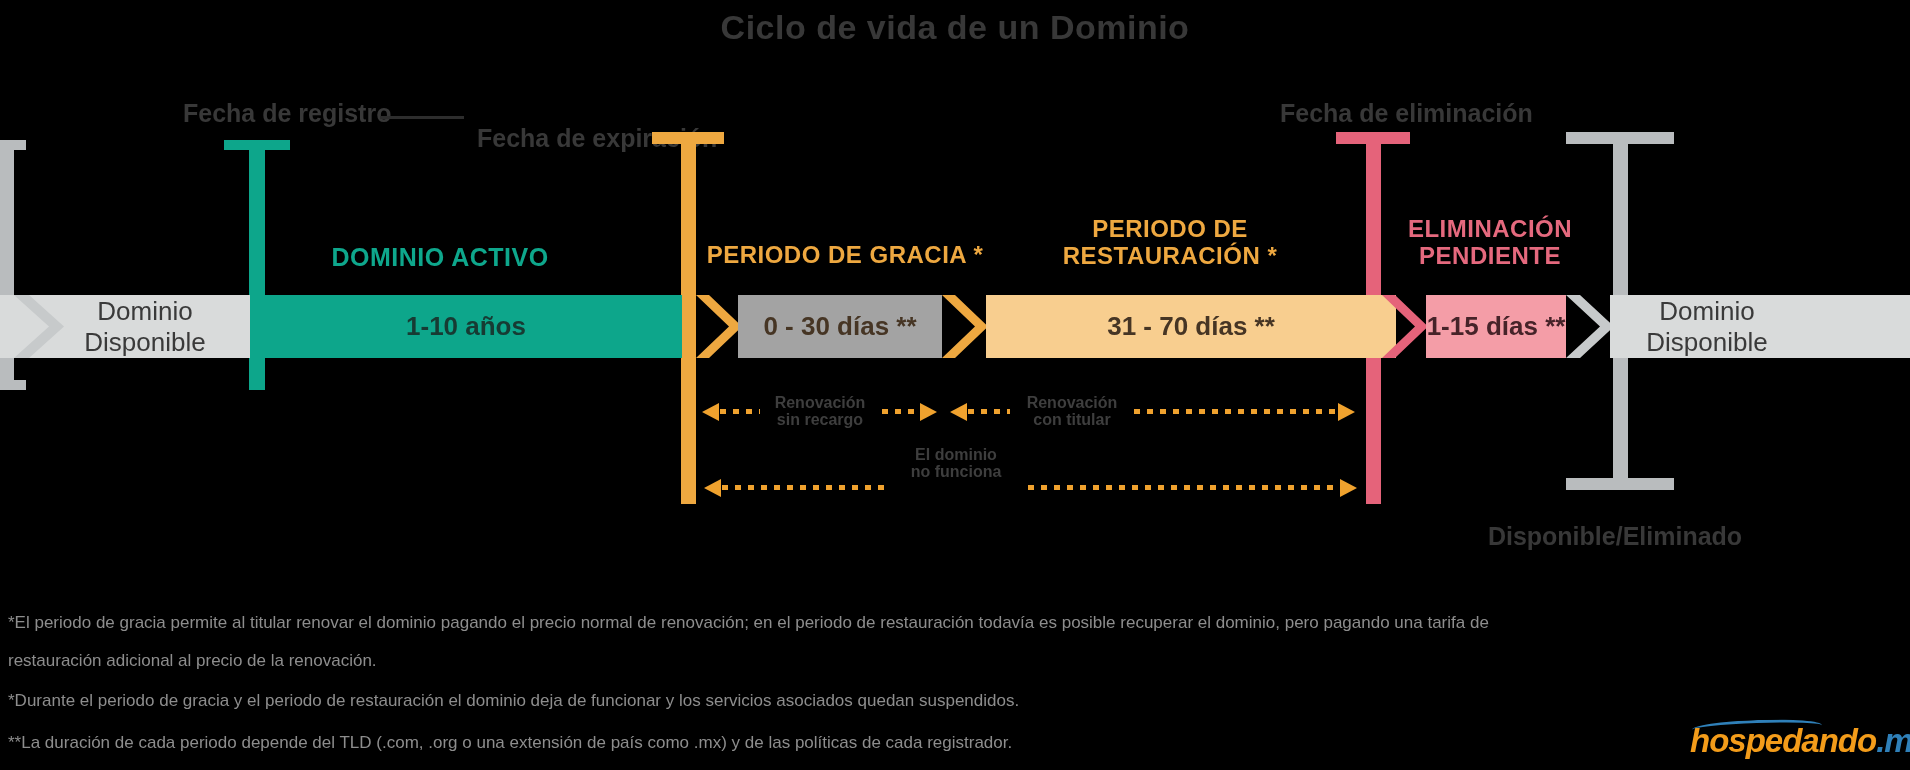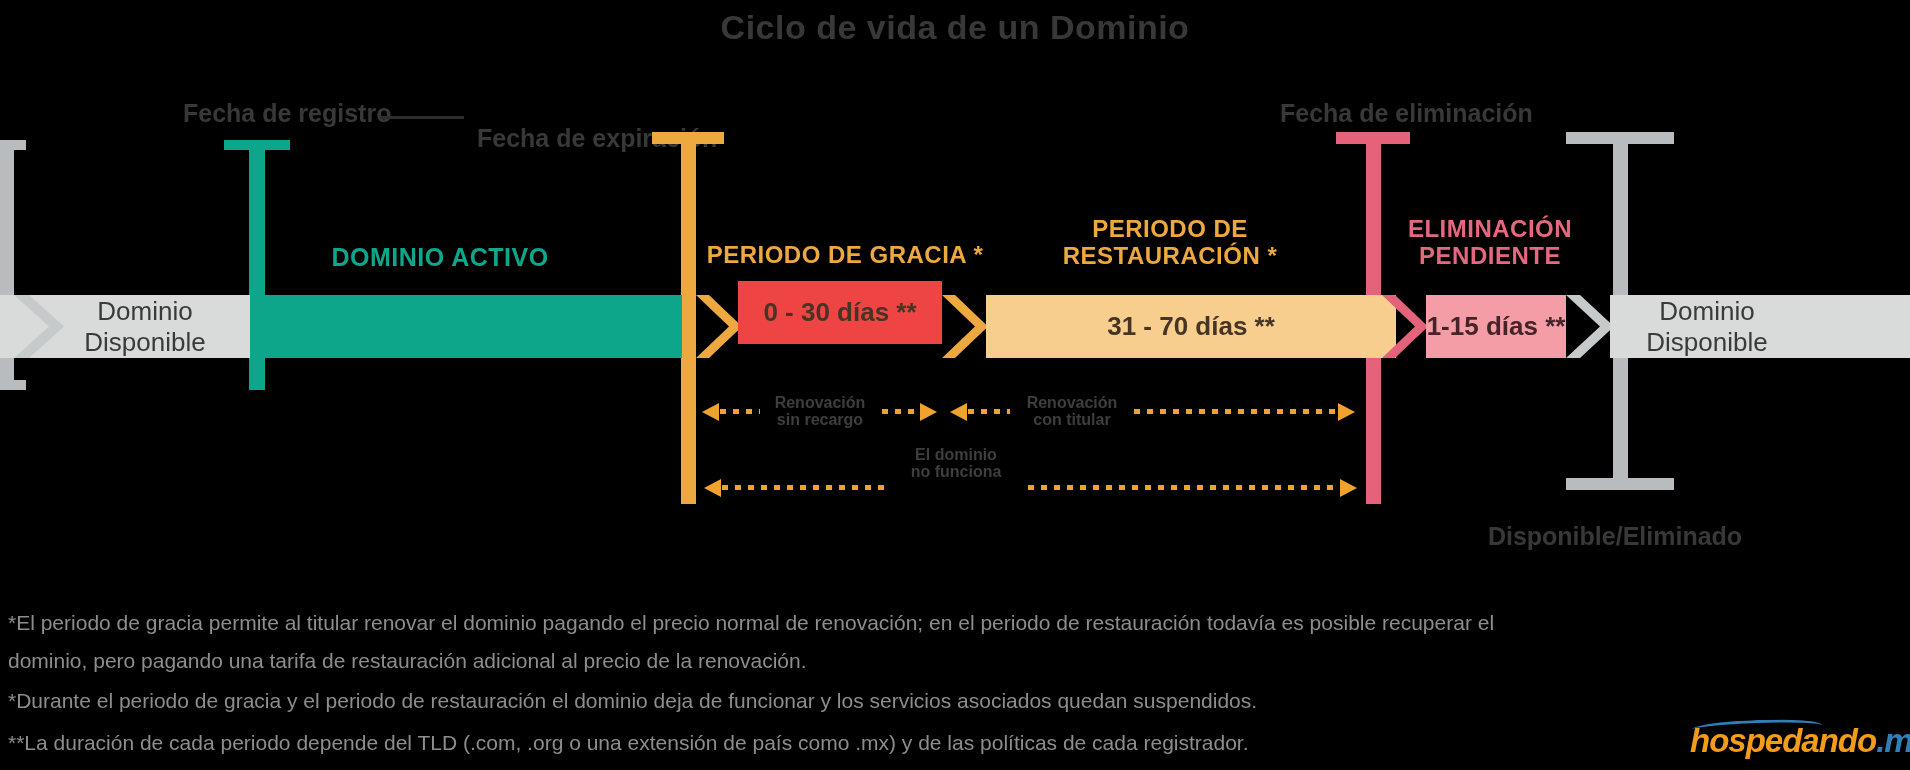--- a/index.html
+++ b/index.html
@@ -8,21 +8,21 @@
   .abs{position:absolute;}
   .ctr{display:flex;align-items:center;justify-content:center;text-align:center;}
   .title{font-size:34px;font-weight:bold;color:#383838;letter-spacing:0.5px;}
   .datelabel{font-size:25px;font-weight:bold;color:#383838;}
   .phase{font-weight:bold;letter-spacing:0.5px;}
   .bandtext{font-size:26px;font-weight:600;}
   .dash{height:5px;background:repeating-linear-gradient(90deg,#F0A22E 0 6px,transparent 6px 13px);}
   .head-l{width:0;height:0;border-top:9px solid transparent;border-bottom:9px solid transparent;border-right:17px solid #F0A22E;}
   .head-r{width:0;height:0;border-top:9px solid transparent;border-bottom:9px solid transparent;border-left:17px solid #F0A22E;}
   .annot{font-size:16px;font-weight:600;color:#3e3e3e;line-height:17px;}
-  .footnote{font-size:21px;color:#8d8d8d;line-height:38px;}
+  .footnote{font-size:17px;color:#8d8d8d;line-height:38px;}
 </style>
 </head>
 <body>
 
 <div id="stage">
 
   <div class="abs title" style="left:0;right:0;top:8px;text-align:center;">Ciclo de vida de un Dominio</div>
 
   <div class="abs datelabel" style="left:183px;top:99px;">Fecha de registro</div>
   <div class="abs" style="left:380px;top:116px;width:84px;height:3px;background:#2d2d2d;"></div>
@@ -57,25 +57,26 @@
     <div>PENDIENTE</div>
   </div>
 
   <div class="abs" style="left:0;top:295px;width:250px;height:63px;background:#D9DBDB;"></div>
   <svg class="abs" style="left:14px;top:295px;" width="54" height="63">
     <polygon points="0,0 15,0 50,31.5 15,63 0,63 35,31.5" fill="#C7CACB"></polygon>
   </svg>
   <div class="abs ctr bandtext" style="left:40px;top:295px;width:210px;height:63px;color:#3a3a3a;font-weight:500;">Dominio Disponible</div>
 
   <div class="abs" style="left:250px;top:295px;width:432px;height:63px;background:#0DA68B;"></div>
+  <div class="abs ctr bandtext" style="left:250px;top:295px;width:432px;height:63px;color:#173B33;">1-10 años</div>
 
   <svg class="abs" style="left:696px;top:295px;" width="46" height="63">
     <polygon points="0,0 13,0 46,31.5 13,63 0,63 33,31.5" fill="#EEA840"></polygon>
   </svg>
-  <div class="abs ctr bandtext" style="left:738px;top:281px;width:204px;height:63px;background:#ef4444;color:#463524;">0 - 30 días **</div>
+  <div class="abs ctr bandtext" style="left:738px;top:295px;width:204px;height:63px;background:#a3a3a3;color:#463524;">0 - 30 días **</div>
 
   <svg class="abs" style="left:942px;top:295px;" width="46" height="63">
     <polygon points="0,0 13,0 46,31.5 13,63 0,63 33,31.5" fill="#EEA840"></polygon>
   </svg>
   <div class="abs ctr bandtext" style="left:986px;top:295px;width:410px;height:63px;background:#F8CE8F;color:#463524;">31 - 70 días **</div>
 
   <svg class="abs" style="left:1382px;top:295px;" width="46" height="63">
     <polygon points="0,0 13,0 46,31.5 13,63 0,63 33,31.5" fill="#E5637A"></polygon>
   </svg>
   <div class="abs ctr bandtext" style="left:1426px;top:295px;width:140px;height:63px;background:#F49DA7;color:#462329;">1-15 días **</div>

